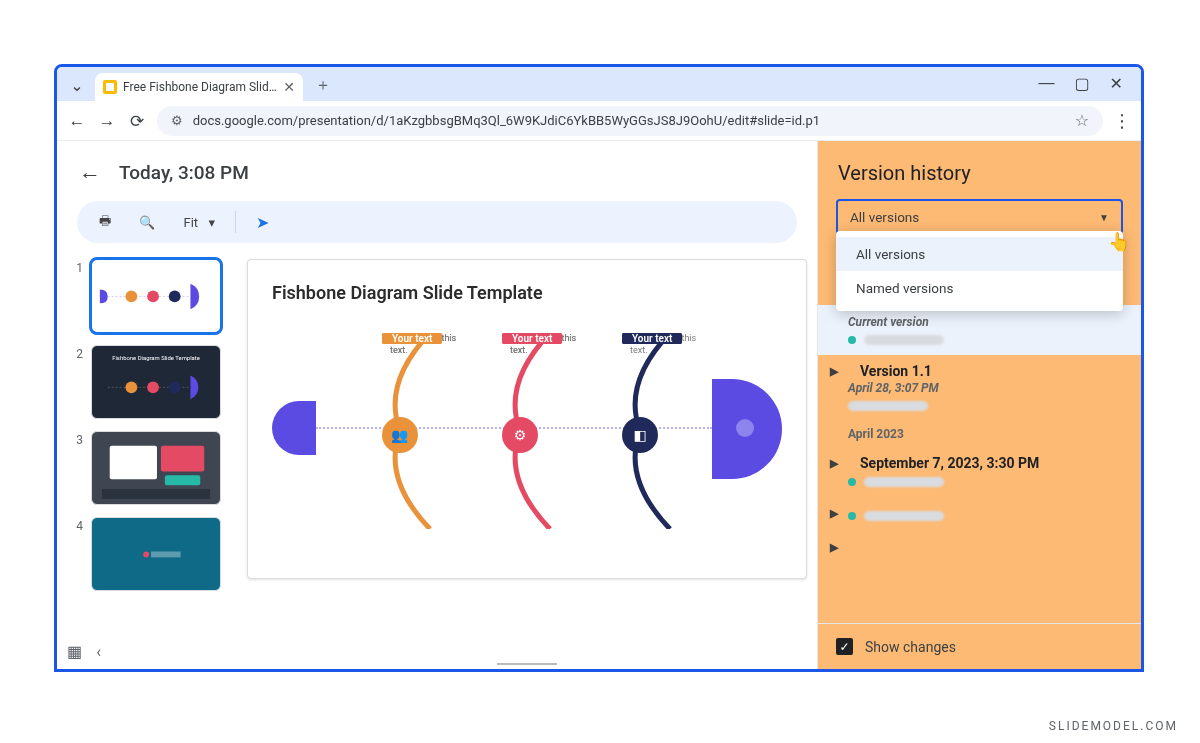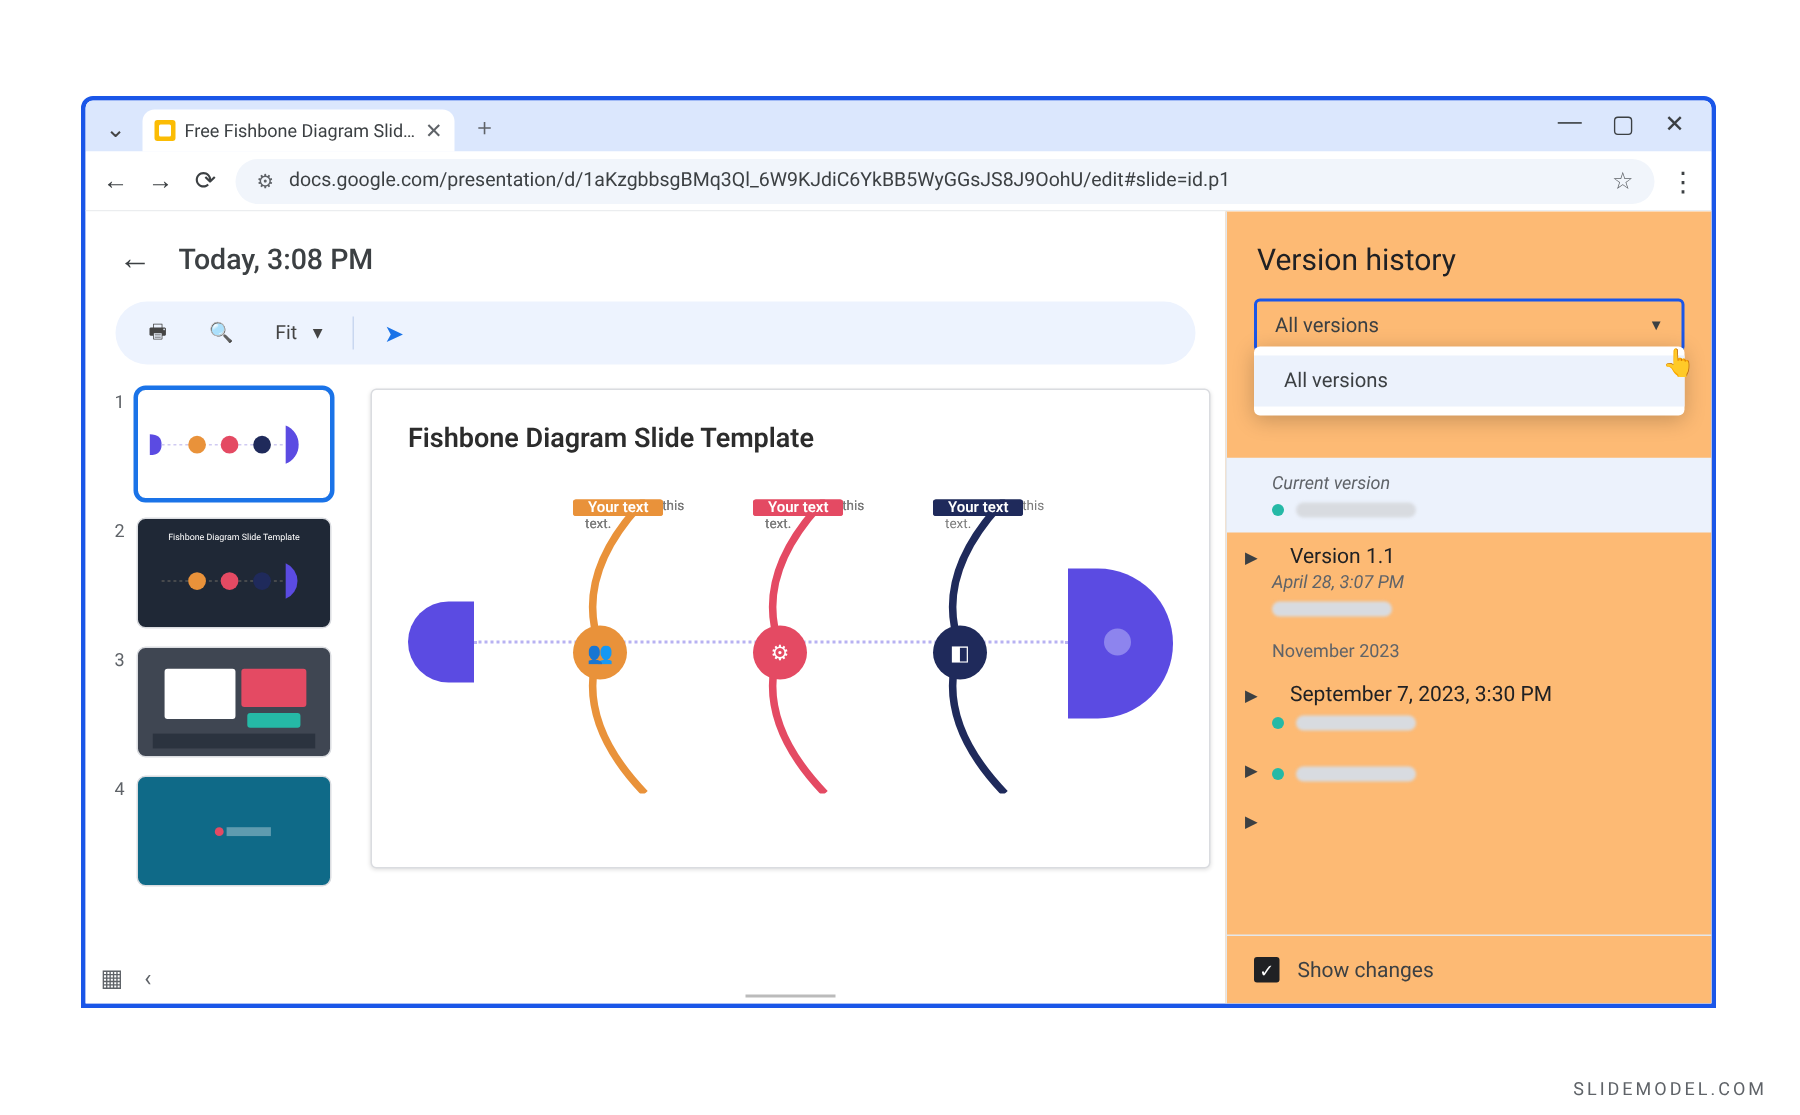--- a/index.html
+++ b/index.html
@@ -114,21 +114,21 @@
   .dropdown{
     position:absolute; left:18px; right:18px; top:90px;
     background:#fff; border-radius:4px;
     box-shadow:0 3px 14px rgba(0,0,0,.22);
     padding:6px 0; z-index:5;
   }
   .dropdown .opt{padding:9px 20px;font-size:13.5px;color:#3c4043;cursor:pointer;}
   .dropdown .opt.sel{background:#ecf2fc;}
   .cursor{position:absolute;right:10px;top:90px;font-size:18px;z-index:6;pointer-events:none;}
 
-  .versions{margin-top:70px;overflow:auto;flex:1;}
+  .versions{margin-top:70px;overflow:auto;flex:1;font-weight:bold;}
   .ver{padding:8px 18px 10px 30px;position:relative;}
   .ver.cur{background:#ecf2fc;}
   .ver .chev{position:absolute;left:12px;top:10px;font-size:11px;color:#3c4043;}
   .ver .name{font-size:14px;color:#202124;margin-left:12px;}
   .ver .sub{font-size:12px;color:#5f6368;font-style:italic;margin-top:2px;}
   .ver .date{font-size:12px;color:#5f6368;font-style:italic;margin-top:2px;}
   .editor-line{display:flex;align-items:center;gap:8px;margin-top:6px;}
   .dot{width:8px;height:8px;border-radius:50%;}
   .dot.teal{background:#25b9a6;}
   .blurred{width:80px;height:10px;background:#d8dbe0;border-radius:5px;filter:blur(1px);}
@@ -293,41 +293,42 @@
 
       <div class="panel">
         <div class="panel-title">Version history</div>
         <div class="filter">
           <span>All versions</span>
           <span class="tri">▼</span>
         </div>
         <span class="cursor">👆</span>
         <div class="dropdown">
           <div class="opt sel">All versions</div>
+          <div class="opt">Named versions</div>
         </div>
 
         <div class="versions">
           <div class="ver cur">
             <div class="sub">Current version</div>
             <div class="editor-line">
                 <span class="dot teal"></span>
                 <span class="blurred"></span>
               </div>
           </div>
 
           <div class="ver">
             <span class="chev">▶</span>
             <div class="name">Version 1.1</div>
             <div class="date">April 28, 3:07 PM</div>
             <div class="editor-line">
                 <span class="blurred"></span>
               </div>
           </div>
 
-          <div class="section-label">November 2023</div>
+          <div class="section-label">April 2023</div>
 
           <div class="ver">
             <span class="chev">▶</span>
             <div class="name">September 7, 2023, 3:30 PM</div>
             <div class="editor-line">
                 <span class="dot teal"></span>
                 <span class="blurred"></span>
               </div>
           </div>
           <div class="ver">

